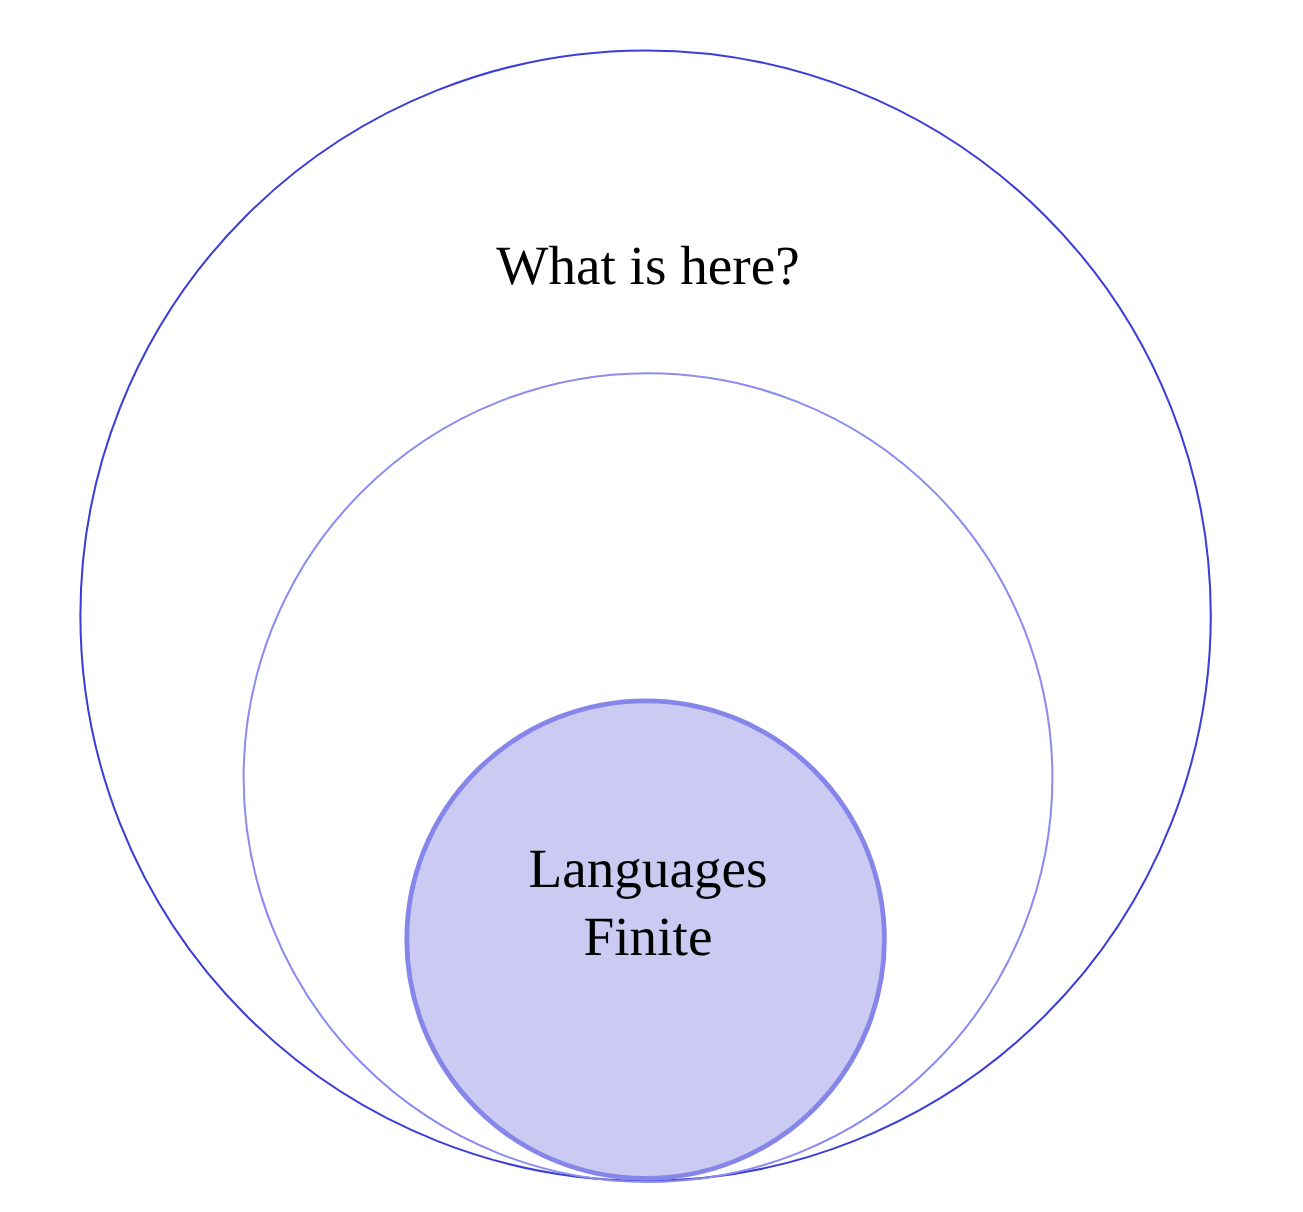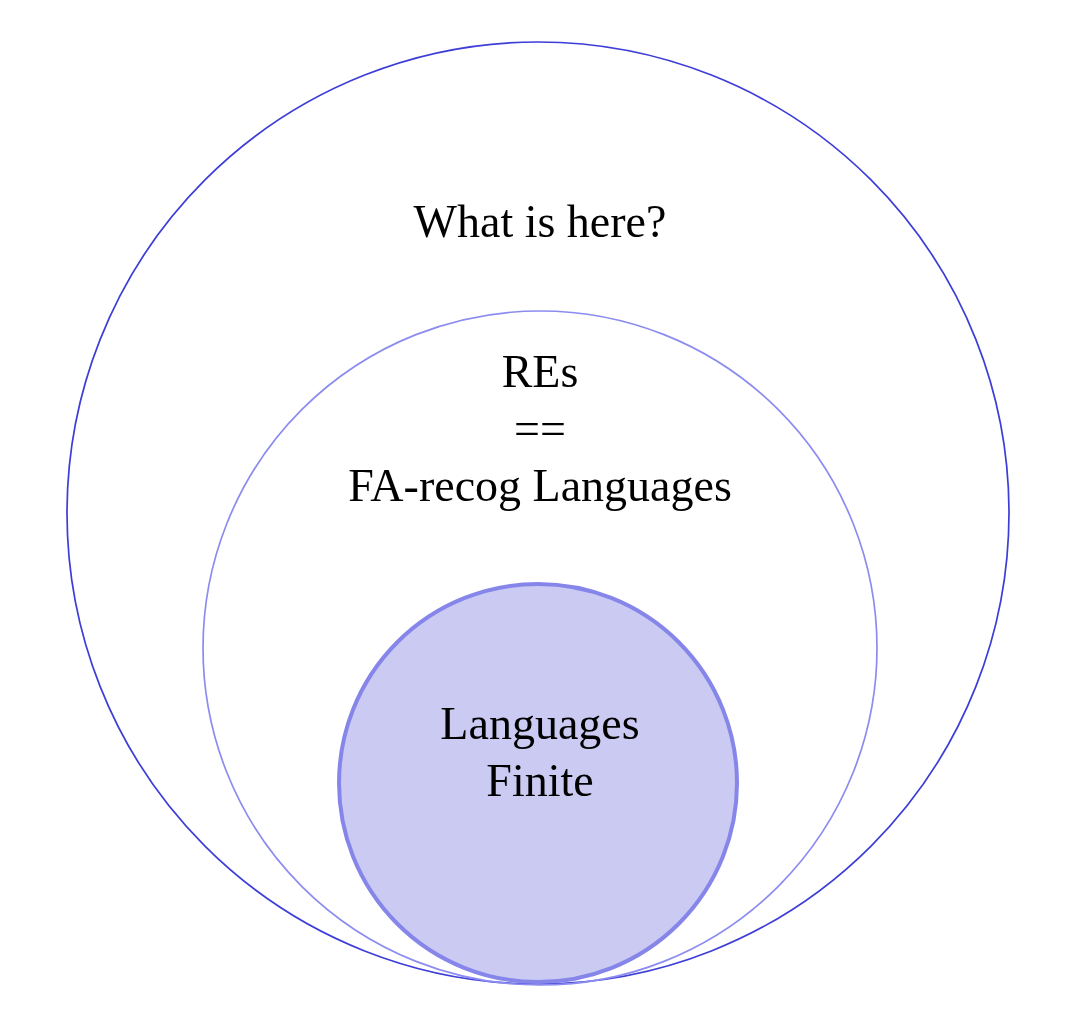--- a/index.html
+++ b/index.html
@@ -44,24 +44,19 @@
 
     <circle cx="538" cy="513" r="471" fill="none" stroke-width="1.7" stroke="#3d3dd8"></circle>
 
     <circle cx="540" cy="648" r="337" fill="none" stroke-width="1.7" stroke="#8c8cf0"></circle>
 
     <circle cx="538" cy="783" r="199" stroke-width="4" stroke="#8686ea" fill="#cacaf3"></circle>
   </svg>
 
   <div class="label" style="left: 540px; top: 221px;">What is here?</div>
 
-  <div class="label" style="left: 540px; top: 428px;">
-    <span class="line">REs</span>
-    <span class="line">==</span>
-    <span class="line">FA-recog Languages</span>
-  </div>
 
   <div class="label" style="left: 540px; top: 752px;">
     <span class="line">Languages</span>
     <span class="line">Finite</span>
   </div>
 
 </div>
 
 </body></html>

